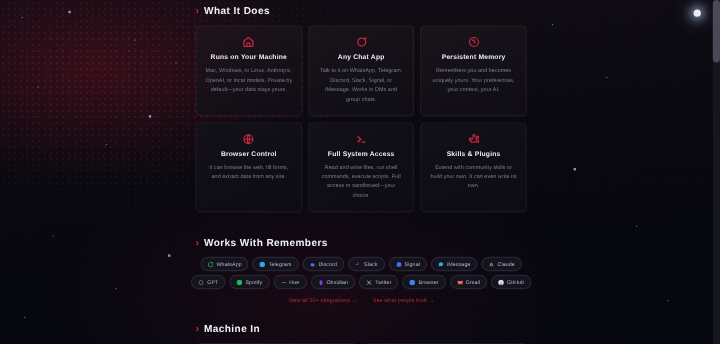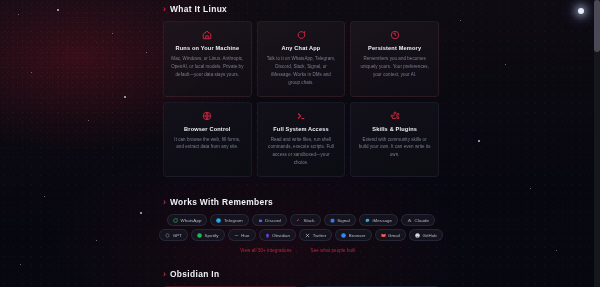--- a/index.html
+++ b/index.html
@@ -162,21 +162,21 @@
     <span class="star" style="left:556px;top:250px"></span>
     <span class="star" style="left:20px;top:264px"></span>
   </div>
   <div class="glowdot"></div>
 
   <div class="col">
 
     <div style="padding-top:4px;">
       <div class="section-head">
         <span class="chev">›</span>
-        <span class="section-title">What It Linux</span>
+        <span class="section-title">What It Does</span>
       </div>
 
       <div class="grid">
 
         <div class="card">
           <span class="card-icon">
             <svg viewBox="0 0 24 24" fill="none" stroke="currentColor" stroke-width="2.4">
                 <path d="M3 10l9-7 9 7v10a1 1 0 0 1-1 1H4a1 1 0 0 1-1-1z"></path>
                 <path d="M9 21v-7h6v7"></path>
               </svg>
@@ -384,21 +384,21 @@
 
       <div class="links">
         <span class="link">View all 50+ integrations →</span>
         <span class="link">See what people built →</span>
       </div>
     </div>
 
     <div class="featured">
       <div class="section-head">
         <span class="chev">›</span>
-        <span class="section-title">Obsidian In</span>
+        <span class="section-title">Machine In</span>
       </div>
 
       <div class="quote-grid">
         <div class="quote-card red">
           
           
         </div>
 
         <div class="quote-card blue">
           

